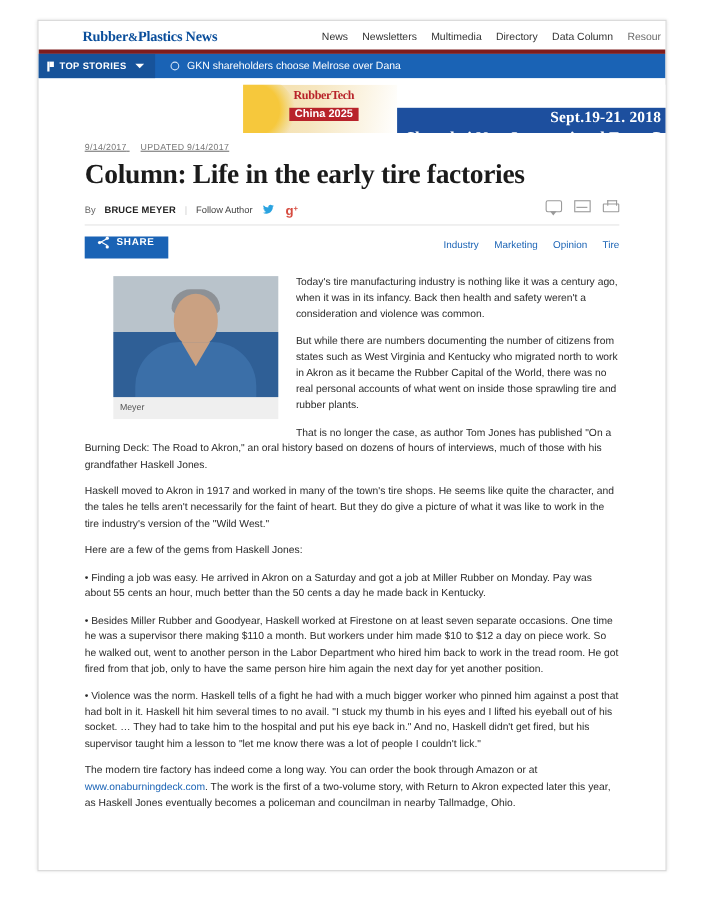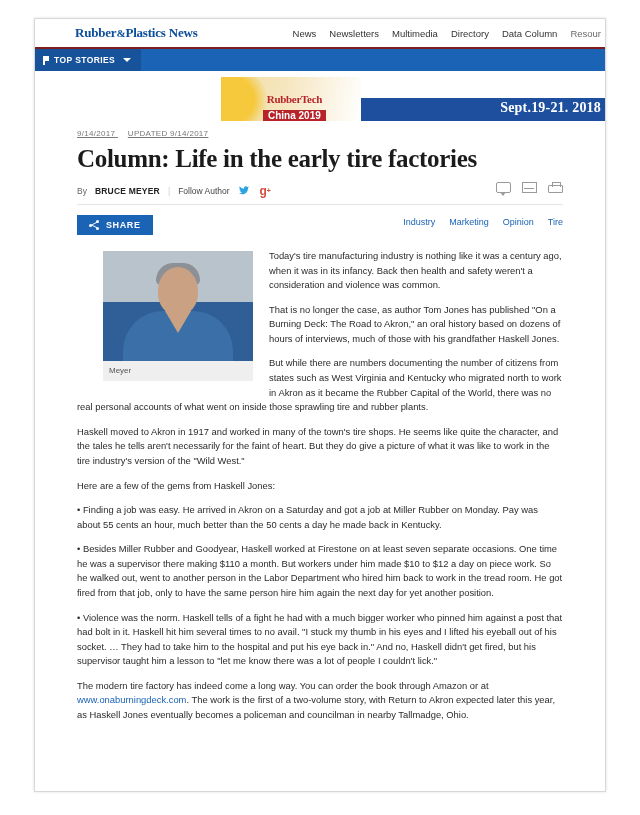--- a/index.html
+++ b/index.html
@@ -22,21 +22,21 @@
     background: #ffffff;
     border: 1px solid #d8d8d8;
     box-shadow: 0 0 3px rgba(0,0,0,0.12);
     overflow: hidden;
   }
 
   
   .masthead {
     position: relative;
     height: 30px;
-    border-bottom: 2px solid #7f1d1d;
+    border-bottom: 4px solid #7f1d1d;
   }
   .logo {
     position: absolute;
     left: 40px; top: 6px;
     font-family: "Liberation Serif", serif;
     font-weight: bold;
     font-size: 13px;
     color: #0a4e9b;
     letter-spacing: -0.2px;
   }
@@ -122,21 +122,21 @@
   }
   .ad-sun {
     position: absolute;
     left: -16px; top: -6px;
     width: 64px; height: 64px;
     border-radius: 50%;
     background: radial-gradient(circle at 40% 45%, #f6c83c 0 45%, #f3d884 60%, rgba(243,216,132,0) 72%);
   }
   .ad-badge {
     position: absolute;
-    left: 42px; top: 17px;
+    left: 42px; top: 5px;
     text-align: center;
     line-height: 1.05;
   }
   .ad-badge .t1 {
     font-family: "Liberation Serif", serif;
     font-weight: bold;
     font-size: 11px;
     color: #b8232a;
     letter-spacing: -0.3px;
   }
@@ -276,21 +276,20 @@
 
   .toolsrow {
     position: relative;
     margin-top: 10px;
     height: 22px;
   }
   .share-btn {
     position: absolute;
     left: 0; top: 0;
     display: flex;
-    align-items: center;
     gap: 6px;
     background: #1a63b5;
     color: #ffffff;
     font-size: 9px;
     font-weight: bold;
     letter-spacing: 0.6px;
     padding: 0 12px;
     height: 20px;
   }
   .share-glyph {
@@ -408,29 +407,33 @@
         <span class="fade">Resour</span>
       </div>
     </div>
 
     <div class="storiesbar">
       <div class="label">
         <span class="flag-icon"></span>
         <span>TOP STORIES</span>
         <span class="caret-down"></span>
       </div>
+      <div class="headline">
+        <span class="ring"></span>
+        <span>GKN shareholders choose Melrose over Dana</span>
+      </div>
     </div>
 
     <div class="adwrap">
       <div class="ad">
         <div class="ad-left">
           <div class="ad-sun"></div>
           <div class="ad-badge">
             <div class="t1">RubberTech</div>
-            <div class="t2">China 2019</div>
+            <div class="t2">China 2025</div>
           </div>
         </div>
         <div class="ad-right">
           <div class="ad-date">Sept.19-21. 2018</div>
           <div class="ad-venue">Shanghai New International Expo Ce</div>
         </div>
       </div>
     </div>
 
     <div class="article">
@@ -484,22 +487,22 @@
           <div class="photo">
             <div class="hair"></div>
             <div class="head"></div>
             <div class="shirt"></div>
             <div class="collar"></div>
           </div>
           <div class="caption">Meyer</div>
         </div>
 
         <p>Today's tire manufacturing industry is nothing like it was a century ago, when it was in its infancy. Back then health and safety weren't a consideration and violence was common.</p>
+        <p>But while there are numbers documenting the number of citizens from states such as West Virginia and Kentucky who migrated north to work in Akron as it became the Rubber Capital of the World, there was no real personal accounts of what went on inside those sprawling tire and rubber plants.</p>
         <p>That is no longer the case, as author Tom Jones has published "On a Burning Deck: The Road to Akron," an oral history based on dozens of hours of interviews, much of those with his grandfather Haskell Jones.</p>
-        <p>But while there are numbers documenting the number of citizens from states such as West Virginia and Kentucky who migrated north to work in Akron as it became the Rubber Capital of the World, there was no real personal accounts of what went on inside those sprawling tire and rubber plants.</p>
         <p>Haskell moved to Akron in 1917 and worked in many of the town's tire shops. He seems like quite the character, and the tales he tells aren't necessarily for the faint of heart. But they do give a picture of what it was like to work in the tire industry's version of the "Wild West."</p>
         <p>Here are a few of the gems from Haskell Jones:</p>
         <p>• Finding a job was easy. He arrived in Akron on a Saturday and got a job at Miller Rubber on Monday. Pay was about 55 cents an hour, much better than the 50 cents a day he made back in Kentucky.</p>
         <p>• Besides Miller Rubber and Goodyear, Haskell worked at Firestone on at least seven separate occasions. One time he was a supervisor there making $110 a month. But workers under him made $10 to $12 a day on piece work. So he walked out, went to another person in the Labor Department who hired him back to work in the tread room. He got fired from that job, only to have the same person hire him again the next day for yet another position.</p>
         <p>• Violence was the norm. Haskell tells of a fight he had with a much bigger worker who pinned him against a post that had bolt in it. Haskell hit him several times to no avail. "I stuck my thumb in his eyes and I lifted his eyeball out of his socket. … They had to take him to the hospital and put his eye back in." And no, Haskell didn't get fired, but his supervisor taught him a lesson to "let me know there was a lot of people I couldn't lick."</p>
         <p><span>The modern tire factory has indeed come a long way. You can order the book through Amazon or at </span><a href="#">www.onaburningdeck.com</a><span>. The work is the first of a two-volume story, with Return to Akron expected later this year, as Haskell Jones eventually becomes a policeman and councilman in nearby Tallmadge, Ohio.</span></p>
       </div>
     </div>
 
   </div>

